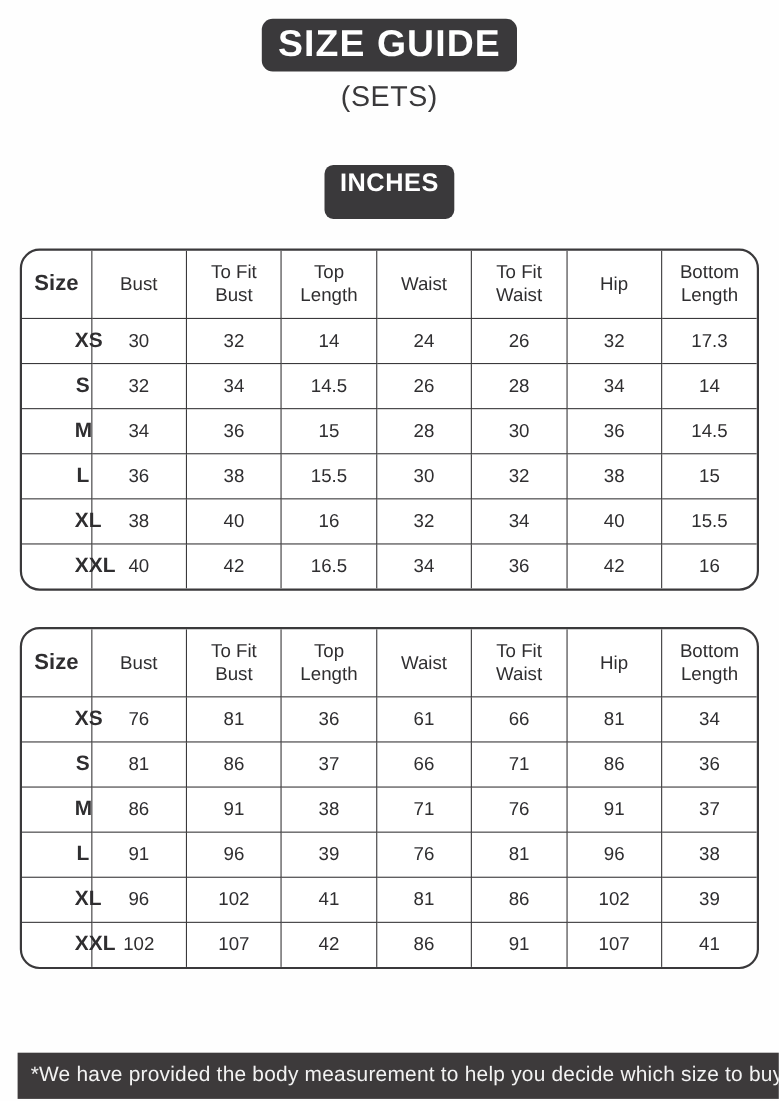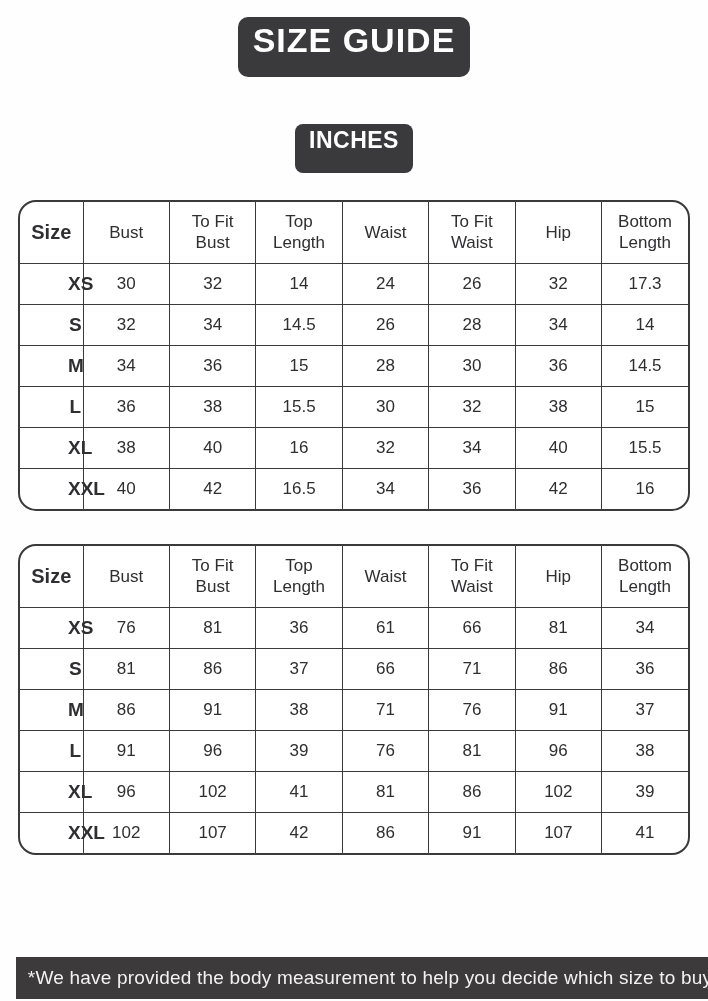--- a/index.html
+++ b/index.html
@@ -27,21 +27,21 @@
   }
   .title-box{
     display:inline-block;
     margin-top:17px;
     background:var(--badge-bg);
     color:var(--badge-text);
     font-size:34px;
     font-weight:bold;
     letter-spacing:1px;
     line-height:1;
-    padding:6px 15px 20px;
+    padding:6px 15px 8px;
     border-radius:10px;
   }
   .subtitle{
     margin-top:7px;
     font-size:26px;
     color:var(--badge-bg);
     letter-spacing:0.5px;
   }
   .unit-badge{
     display:inline-block;
@@ -117,20 +117,21 @@
 </style>
 </head>
 <body>
 
 <div class="page">
 
   <div class="title-box">
     <span>SIZE GUIDE</span>
   </div>
 
+  <div class="subtitle">(SETS)</div>
 
   <div>
     <div class="unit-badge badge-inches">
       <span>INCHES</span>
     </div>
     <div class="table-wrap wrap-inches">
       <table>
           <colgroup>
             <col class="col-size">
             <col>

